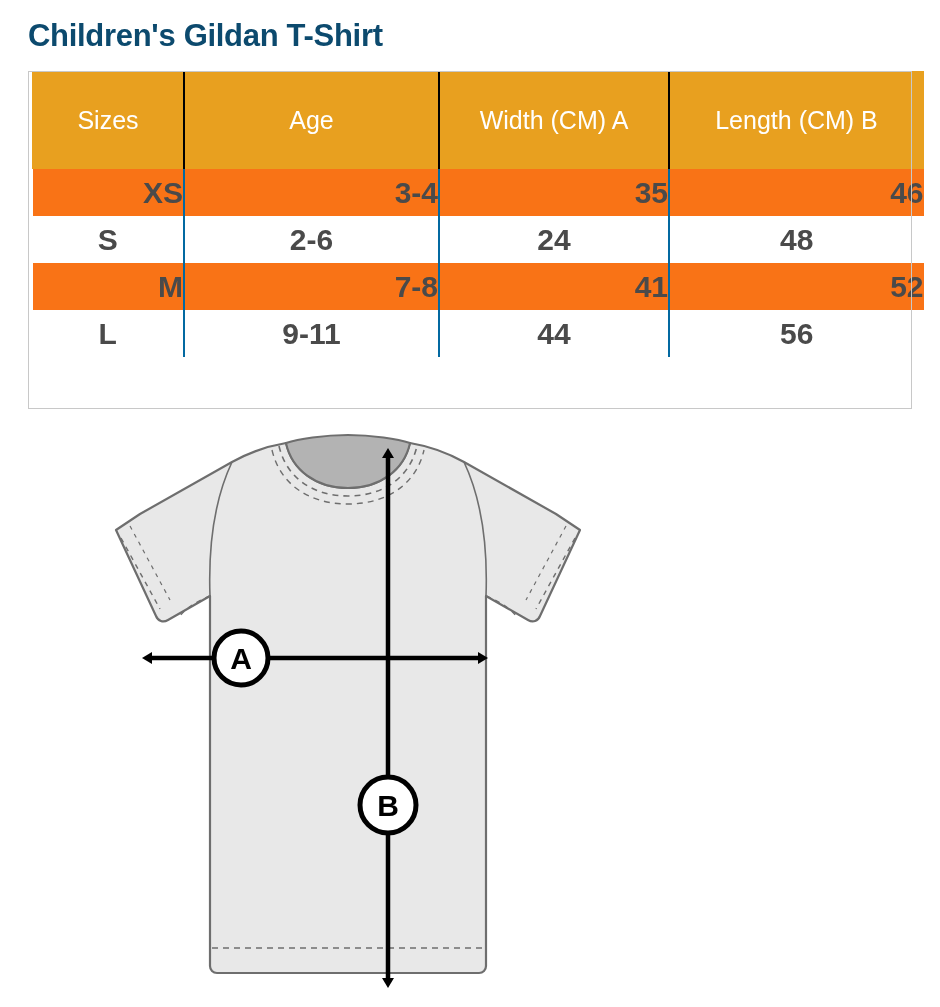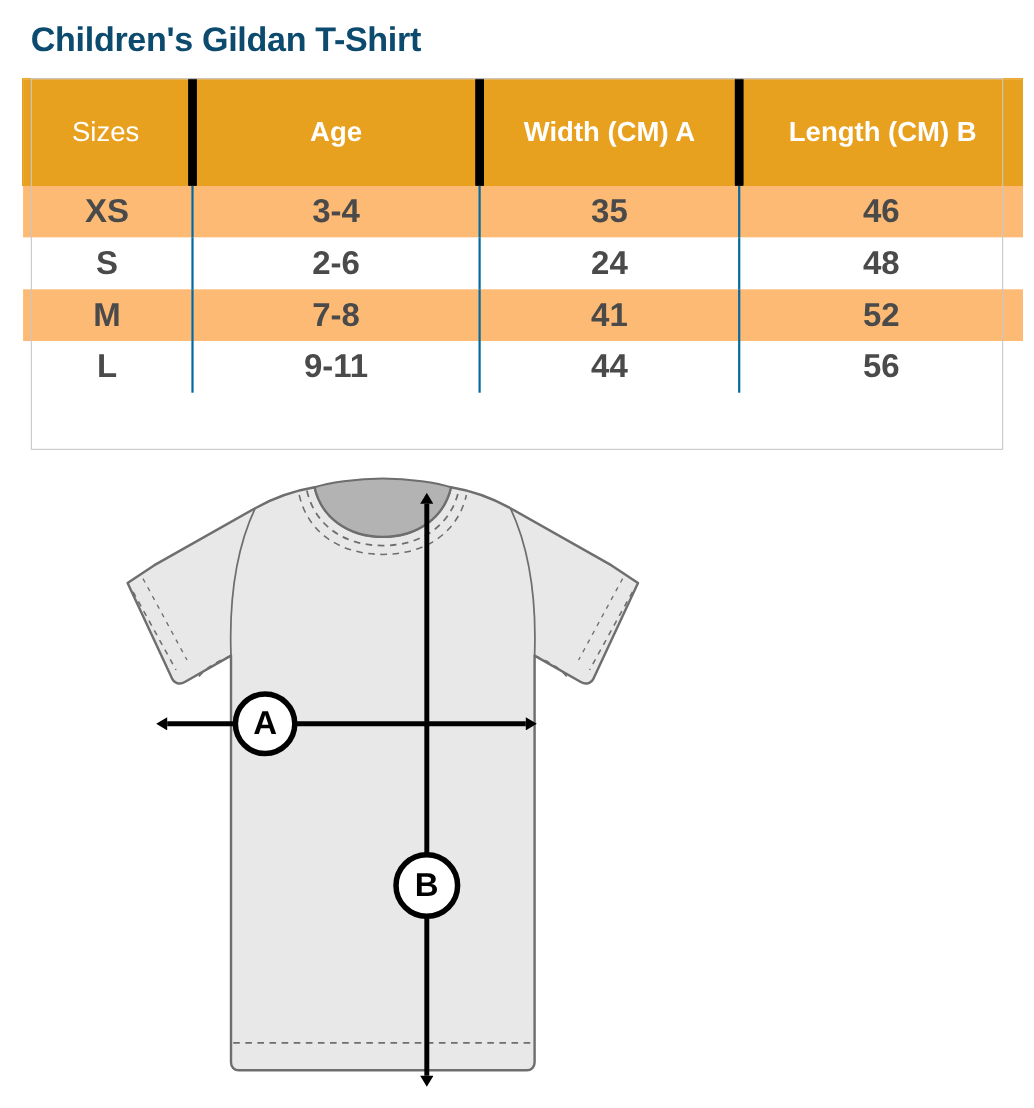--- a/index.html
+++ b/index.html
@@ -30,21 +30,21 @@
     font-size: 31px;
     font-weight: 600;
     color: #0c4a6e;
     letter-spacing: -0.3px;
     white-space: nowrap;
   }
 
   
   .size-table {
     position: absolute;
-    left: 20px;
+    left: 32px;
     top: 71px;
     width: 884px;
     border-collapse: collapse;
     table-layout: fixed;
   }
   .size-table th,
   .size-table td {
     border: 1px solid #ffffff;
     text-align: center;
     padding: 0;
@@ -62,32 +62,32 @@
     border-right-color: #e8a01f;
   }
   .size-table tbody td {
     font-size: 30px;
     font-weight: bold;
     color: #4a4a4a;
     height: 47px;
     border: none;
   }
   .size-table tbody tr.shaded td {
-    background: #fdba74;
+    background: #f97316;
+    text-align: right;
   }
   .size-table tbody tr.plain td {
     background: #ffffff;
   }
   
   .size-table tbody td + td {
     border-left: 2px solid #0369a1;
   }
   .size-table thead th + th {
-    border-left: 8px solid #000000;
-    font-weight: bold;
+    border-left: 2px solid #000000;
   }
   .table-outline {
     position: absolute;
     left: 28px;
     top: 71px;
     width: 884px;
     height: 338px;
     border: 1px solid #c8c8c8;
     box-sizing: border-box;
     pointer-events: none;

